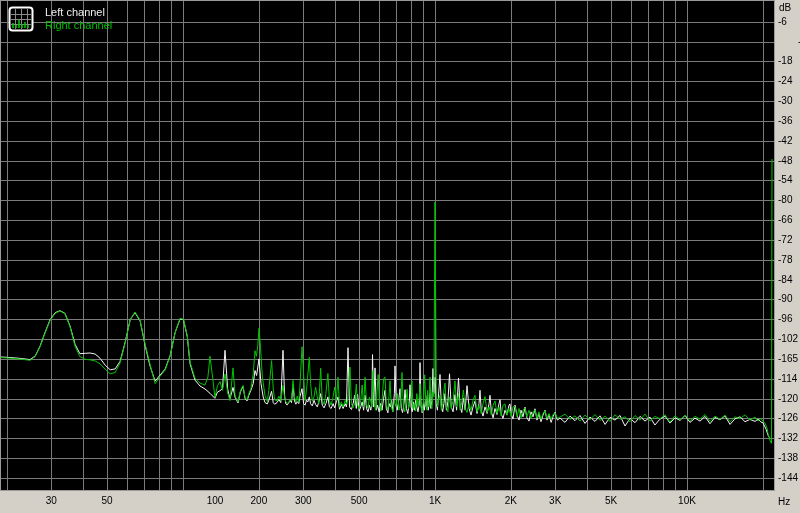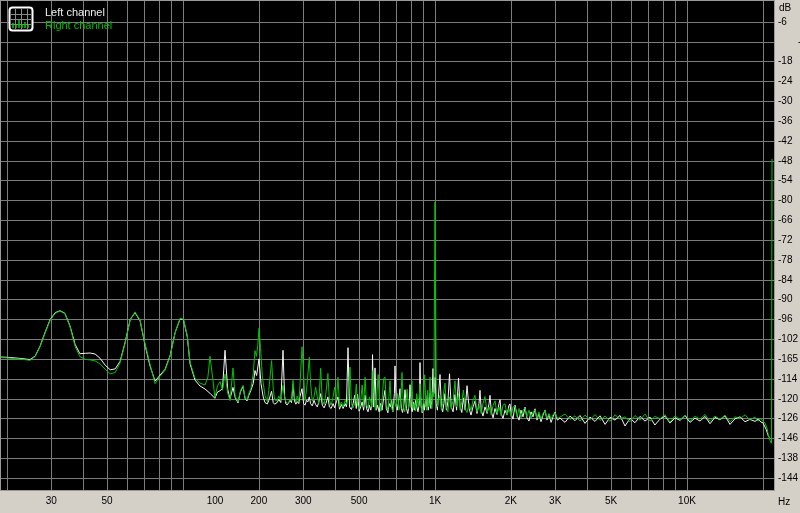--- a/index.html
+++ b/index.html
@@ -137,21 +137,21 @@
       <span class="yaxis-label" style="top: 233.96px;">-72</span>
       <span class="yaxis-label" style="top: 253.79px;">-78</span>
       <span class="yaxis-label" style="top: 273.62px;">-84</span>
       <span class="yaxis-label" style="top: 293.45px;">-90</span>
       <span class="yaxis-label" style="top: 313.28px;">-96</span>
       <span class="yaxis-label" style="top: 333.11px;">-102</span>
       <span class="yaxis-label" style="top: 352.94px;">-165</span>
       <span class="yaxis-label" style="top: 372.77px;">-114</span>
       <span class="yaxis-label" style="top: 392.6px;">-120</span>
       <span class="yaxis-label" style="top: 412.43px;">-126</span>
-      <span class="yaxis-label" style="top: 432.26px;">-146</span>
+      <span class="yaxis-label" style="top: 432.26px;">-132</span>
       <span class="yaxis-label" style="top: 452.09px;">-138</span>
       <span class="yaxis-label" style="top: 471.92px;">-144</span>
     </div>
   <div id="xlabels">
       <span class="xaxis-label" style="left: 51.2346px;">30</span>
       <span class="xaxis-label" style="left: 107.14px;">50</span>
       <span class="xaxis-label" style="left: 183px; margin-left: 32px;">100</span>
       <span class="xaxis-label" style="left: 258.86px;">200</span>
       <span class="xaxis-label" style="left: 303.235px;">300</span>
       <span class="xaxis-label" style="left: 359.14px;">500</span>

